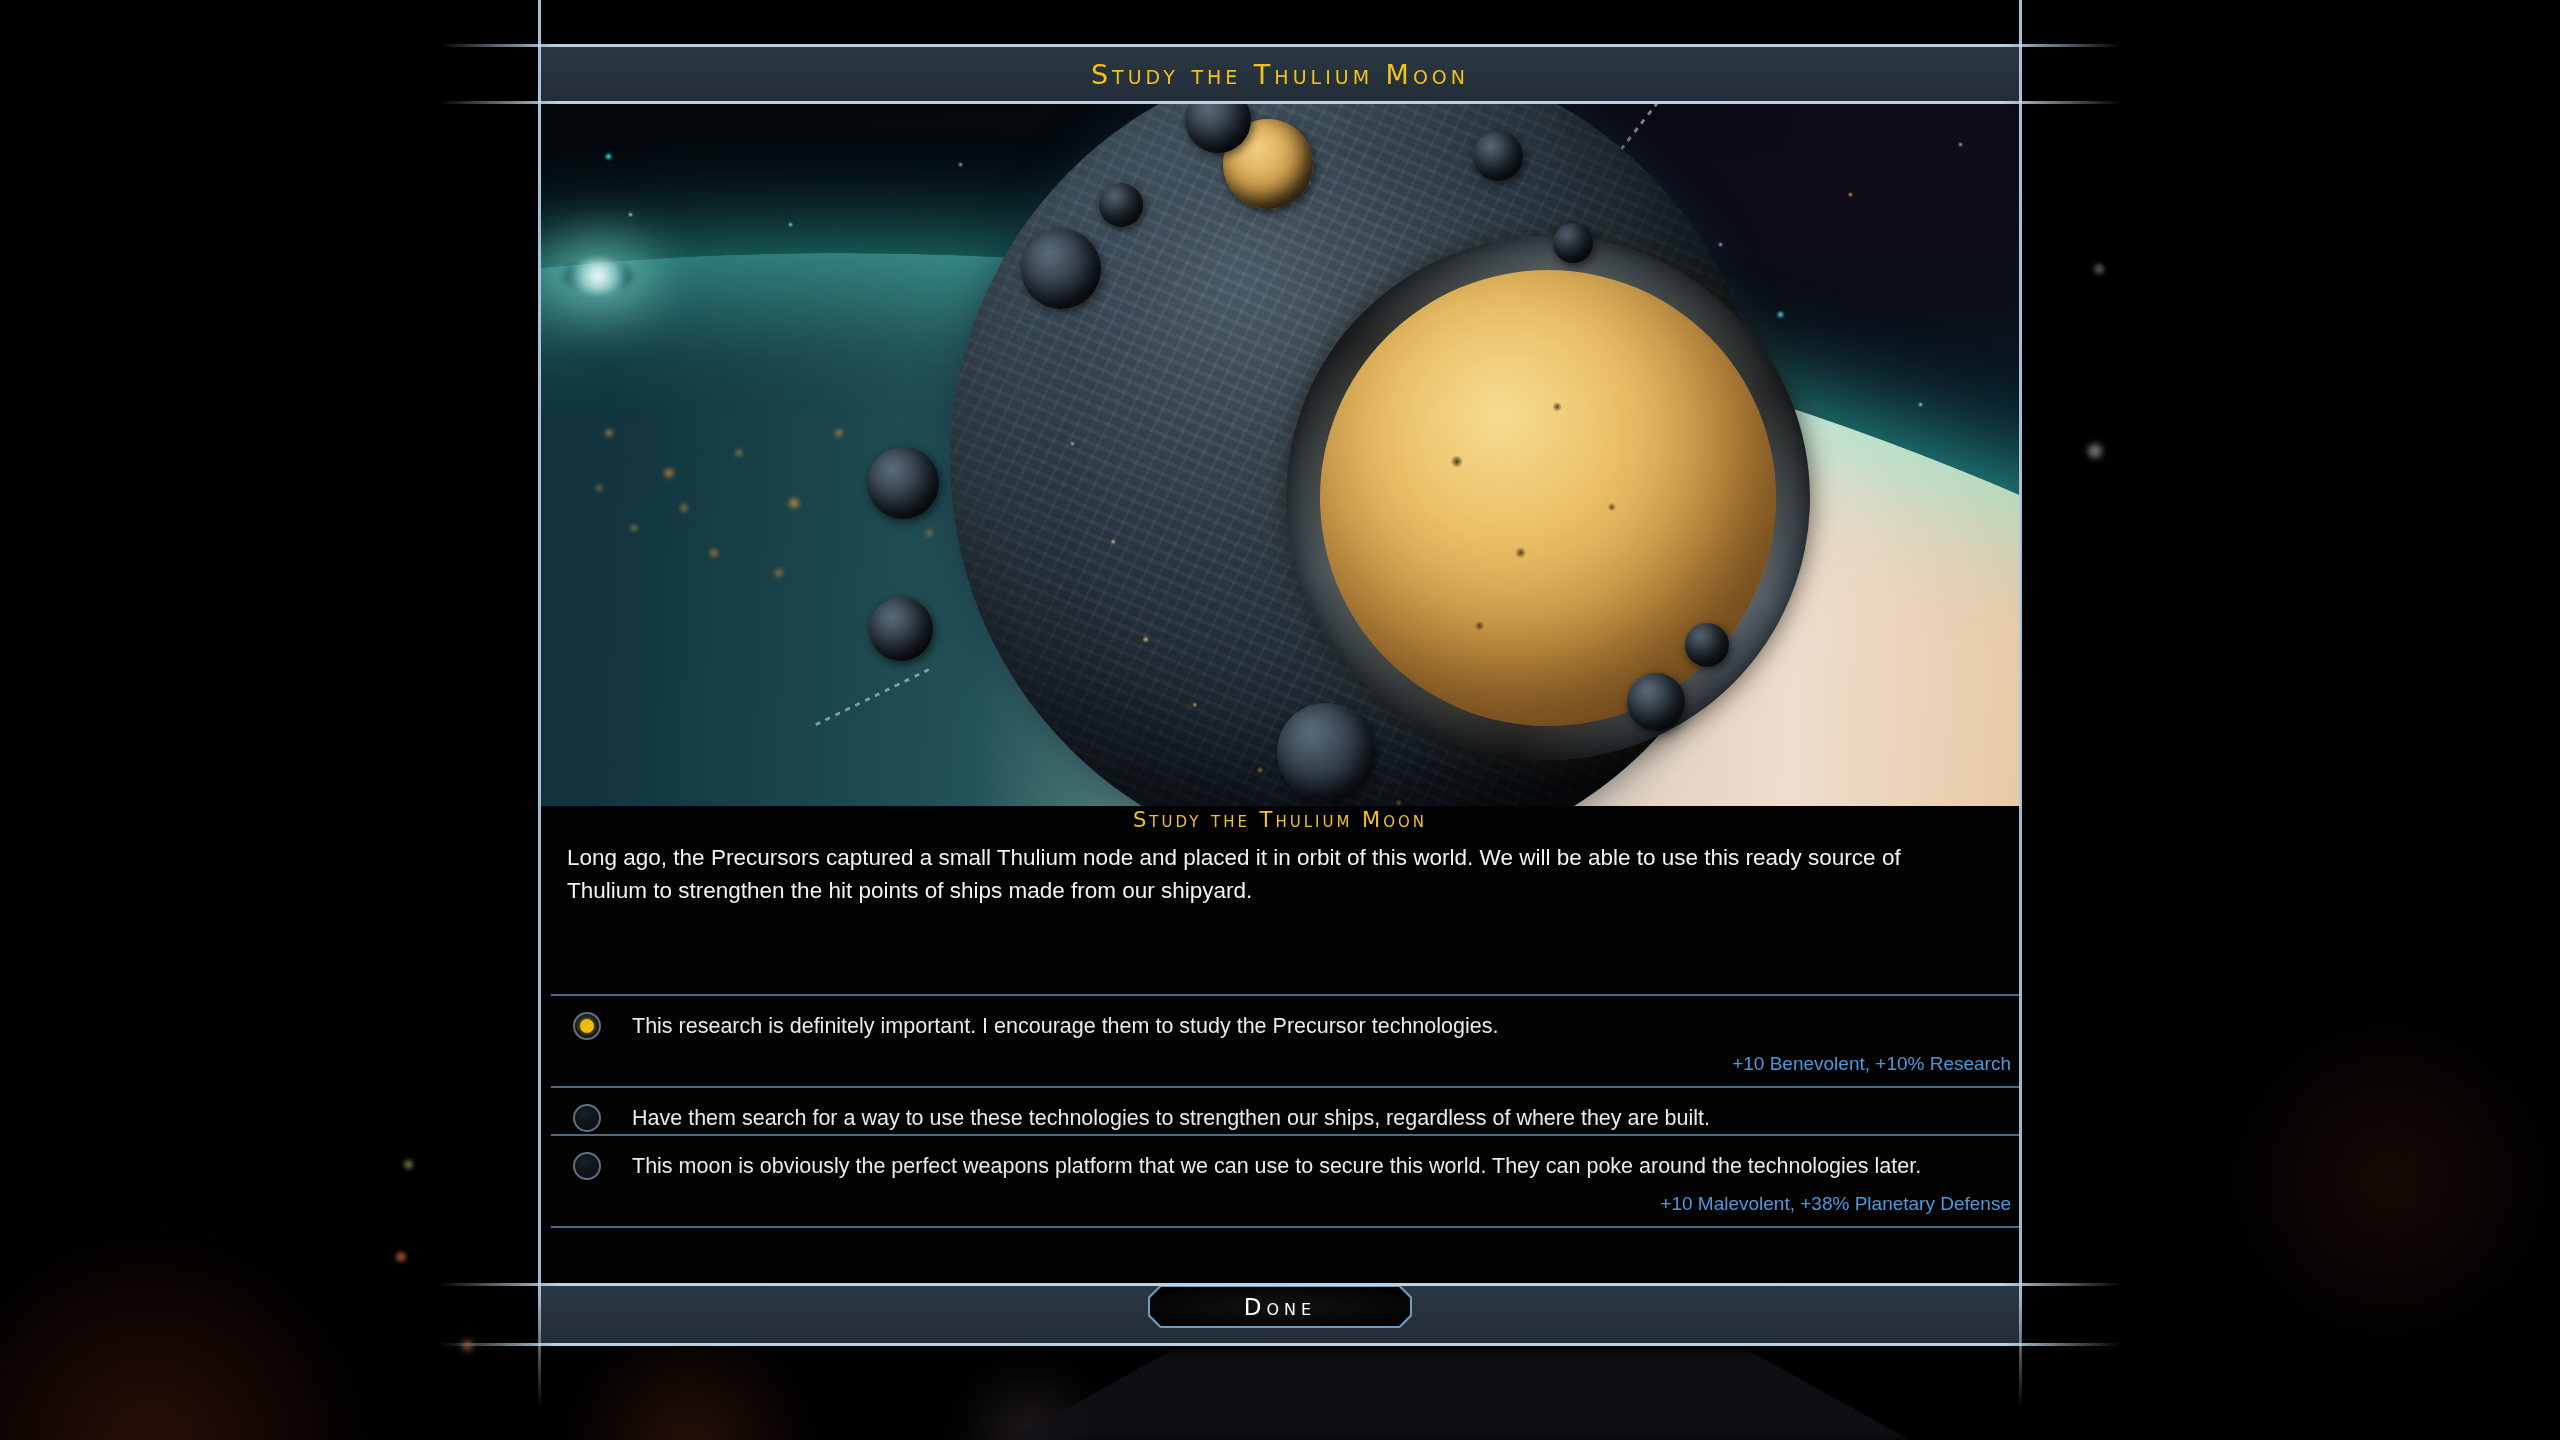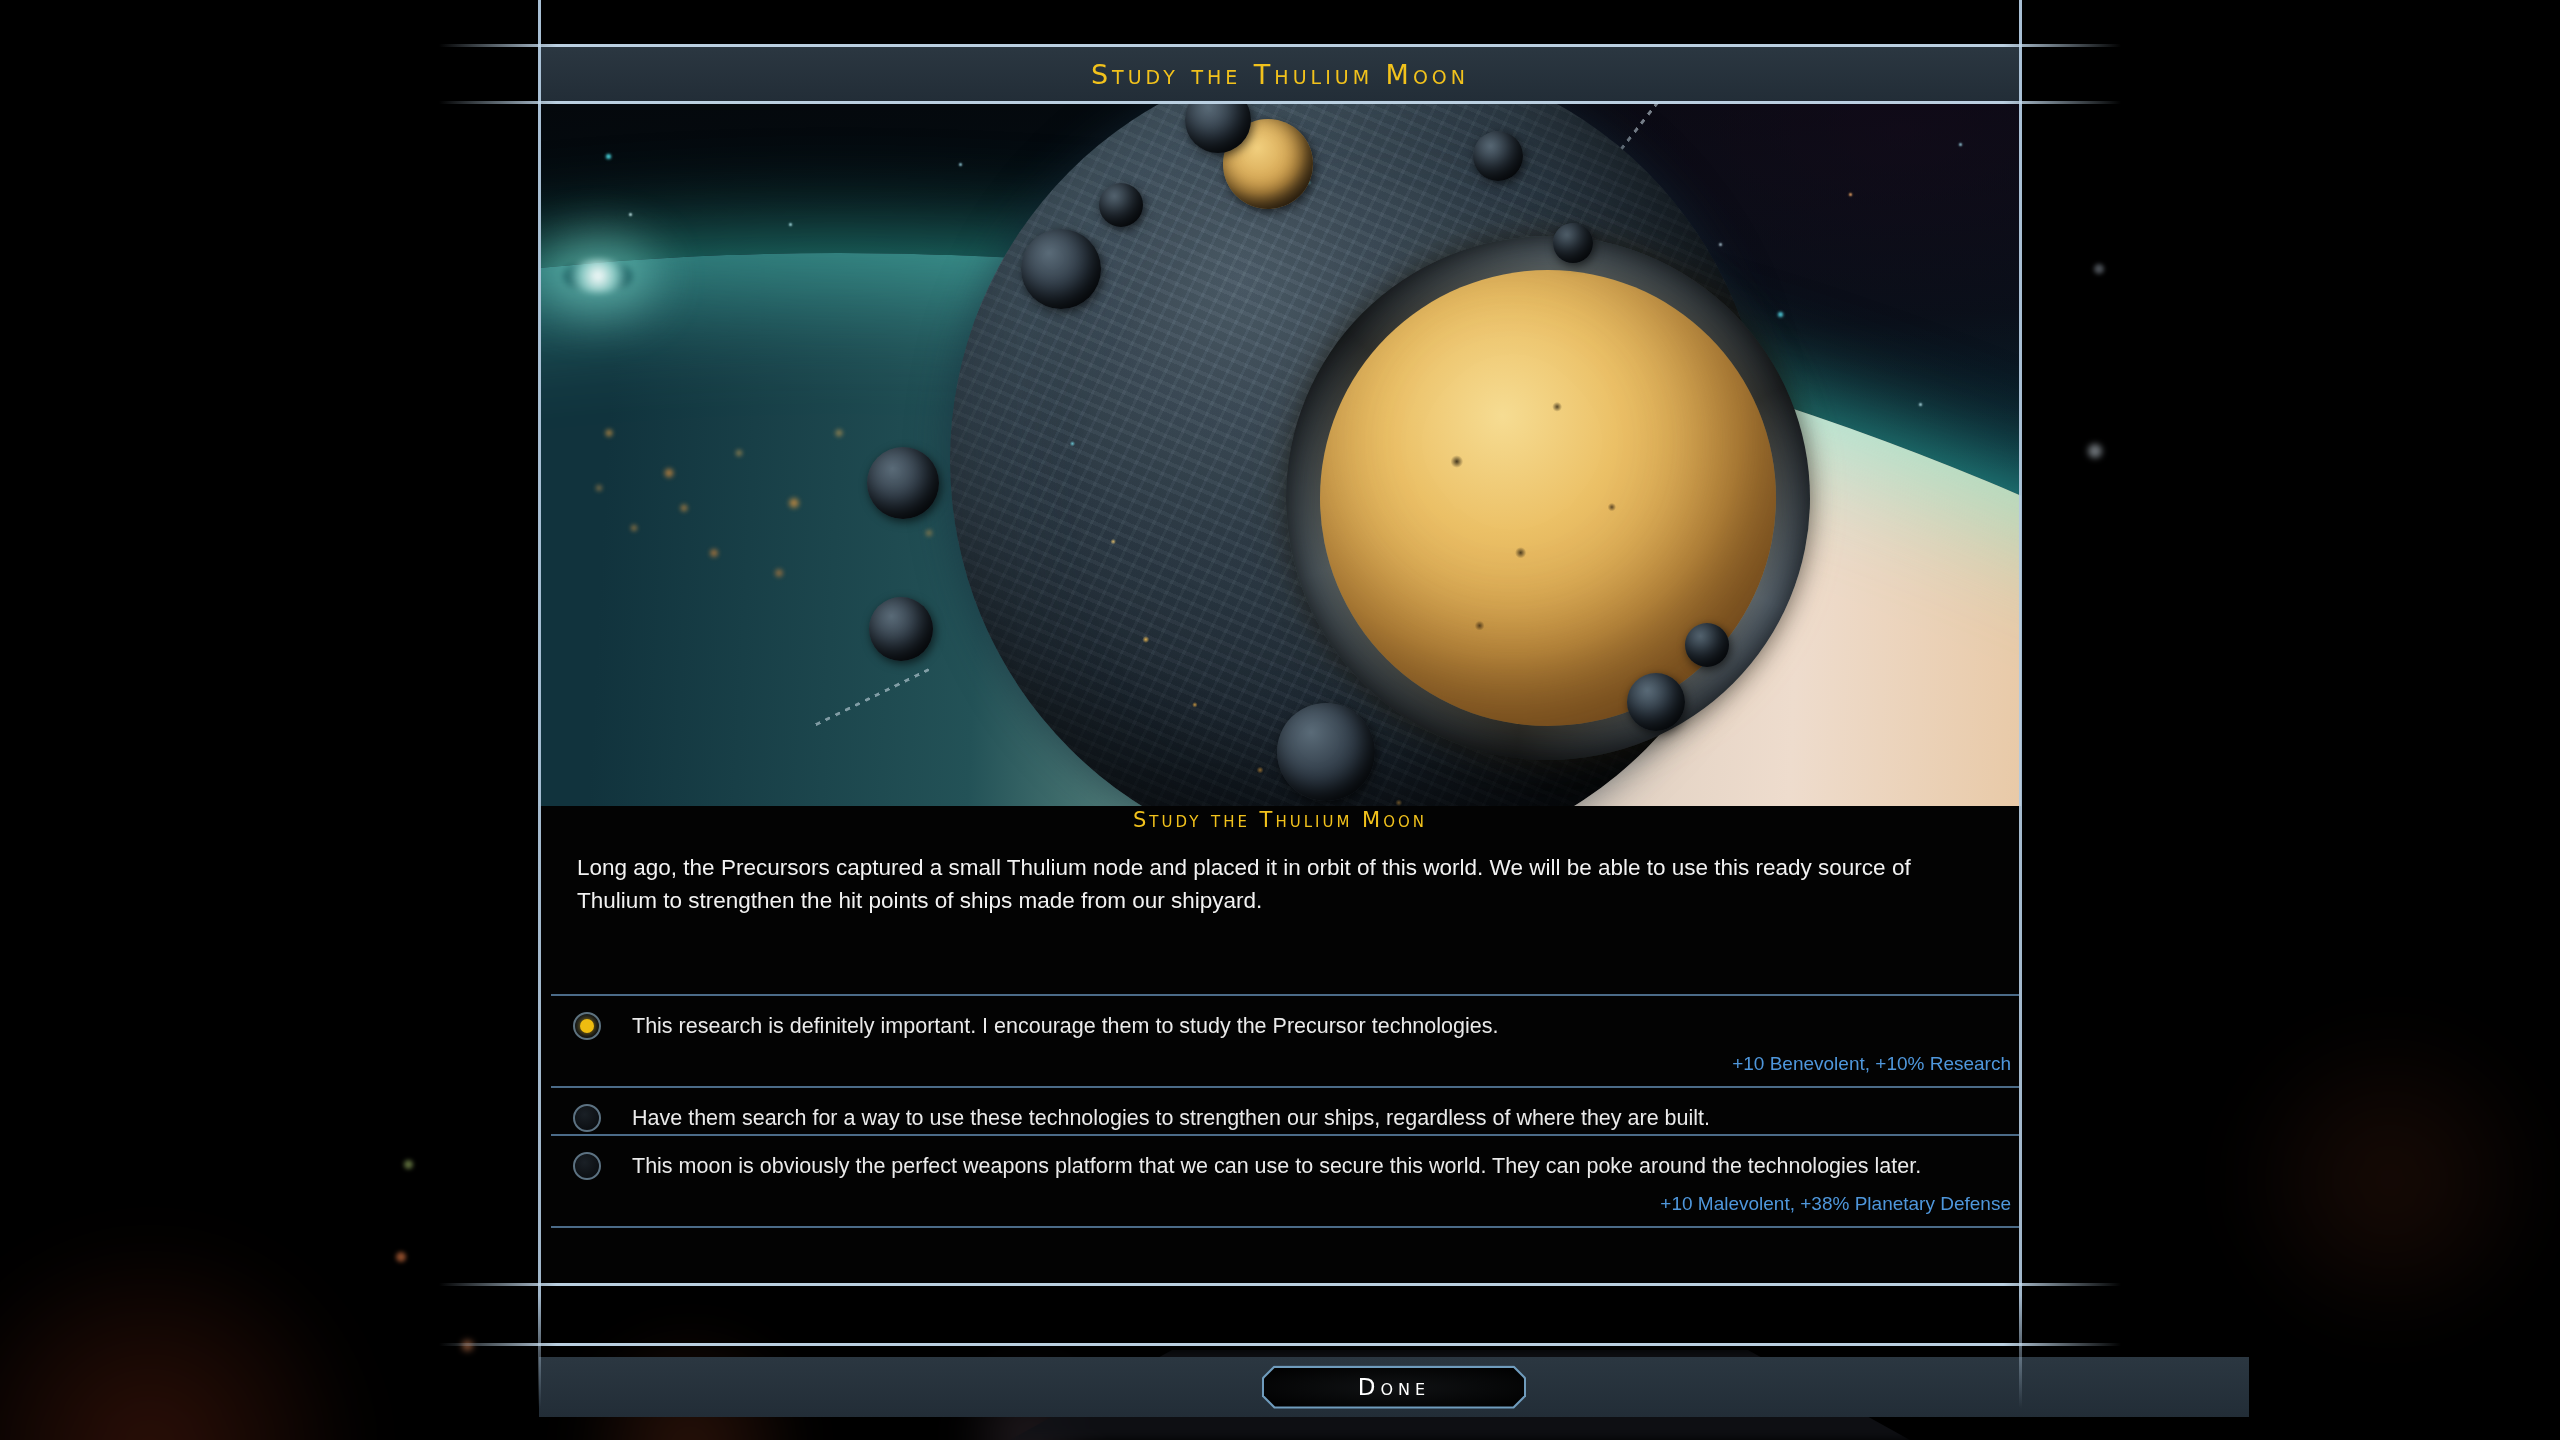--- a/index.html
+++ b/index.html
@@ -25,38 +25,38 @@
   .caps{font-family:"DejaVu Sans",sans-serif;font-variant:small-caps;font-weight:400;}
   .title-text{font-size:27px;letter-spacing:4px;color:var(--accent-gold,#f2c21c);}
 
   .dialog-body{position:absolute;left:539px;top:806px;width:1482px;height:479px;background:#030303;}
 
   .subtitle{position:absolute;left:539px;top:808px;width:1482px;text-align:center;
        font-size:21px;letter-spacing:3px;color:var(--accent-gold,#f2c21c);}
 
   .body-text{position:absolute;left:563px;top:838px;width:1395px;
        font-size:22.5px;line-height:32.5px;color:#f2f2f2;}
-  .body-text p{margin:14px;}
+  .body-text p{margin:4px;}
 
   .options{position:absolute;left:551px;top:994px;width:1468px;
        border-top:2px solid rgba(88,126,160,.85);}
   .option-group{border-bottom:2px solid rgba(88,126,160,.85);}
   .option-row{display:flex;align-items:center;gap:31px;padding:14px 0 0 22px;height:32px;cursor:pointer;}
   .radio{width:24px;height:24px;border-radius:50%;flex:0 0 auto;
        border:2px solid #5c7282;background:radial-gradient(circle at 40% 35%,#1a2026,#07090c);
        display:flex;align-items:center;justify-content:center;}
   .radio.checked::after{content:"";width:14px;height:14px;border-radius:50%;
        background:var(--radio-selected,#eebc10);box-shadow:0 0 6px rgba(238,188,16,.7);}
   .option-text{font-size:21.5px;color:#eaeaea;}
   .reward-row{height:44px;display:flex;align-items:center;justify-content:flex-end;padding-right:8px;}
   .reward-text{font-size:19px;color:var(--reward-blue,#4f97dc);}
 
-  .footer-bar{position:absolute;left:539px;top:1357px;width:1710px;height:60px;
+  .footer-bar{position:absolute;left:539px;top:1285px;width:1482px;height:60px;
        background:linear-gradient(180deg,#2b3741,#222d37);
-       display:flex;align-items:center;justify-content:center;}
+       display:flex;align-items:flex-start;justify-content:center;}
   .done-button{width:264px;height:43px;background:#6f9cbd;cursor:pointer;
        clip-path:polygon(12px 0,calc(100% - 12px) 0,100% 12px,100% calc(100% - 12px),calc(100% - 12px) 100%,12px 100%,0 calc(100% - 12px),0 12px);
        display:flex;align-items:center;justify-content:center;
        filter:drop-shadow(0 0 6px rgba(120,170,210,.5));}
   .done-inner{width:260px;height:39px;background:radial-gradient(ellipse at center,#101214,#000);
        clip-path:polygon(11px 0,calc(100% - 11px) 0,100% 11px,100% calc(100% - 11px),calc(100% - 11px) 100%,11px 100%,0 calc(100% - 11px),0 11px);
        display:flex;align-items:center;justify-content:center;}
   .done-label{font-size:23px;letter-spacing:5px;color:#fff;}
 
   

